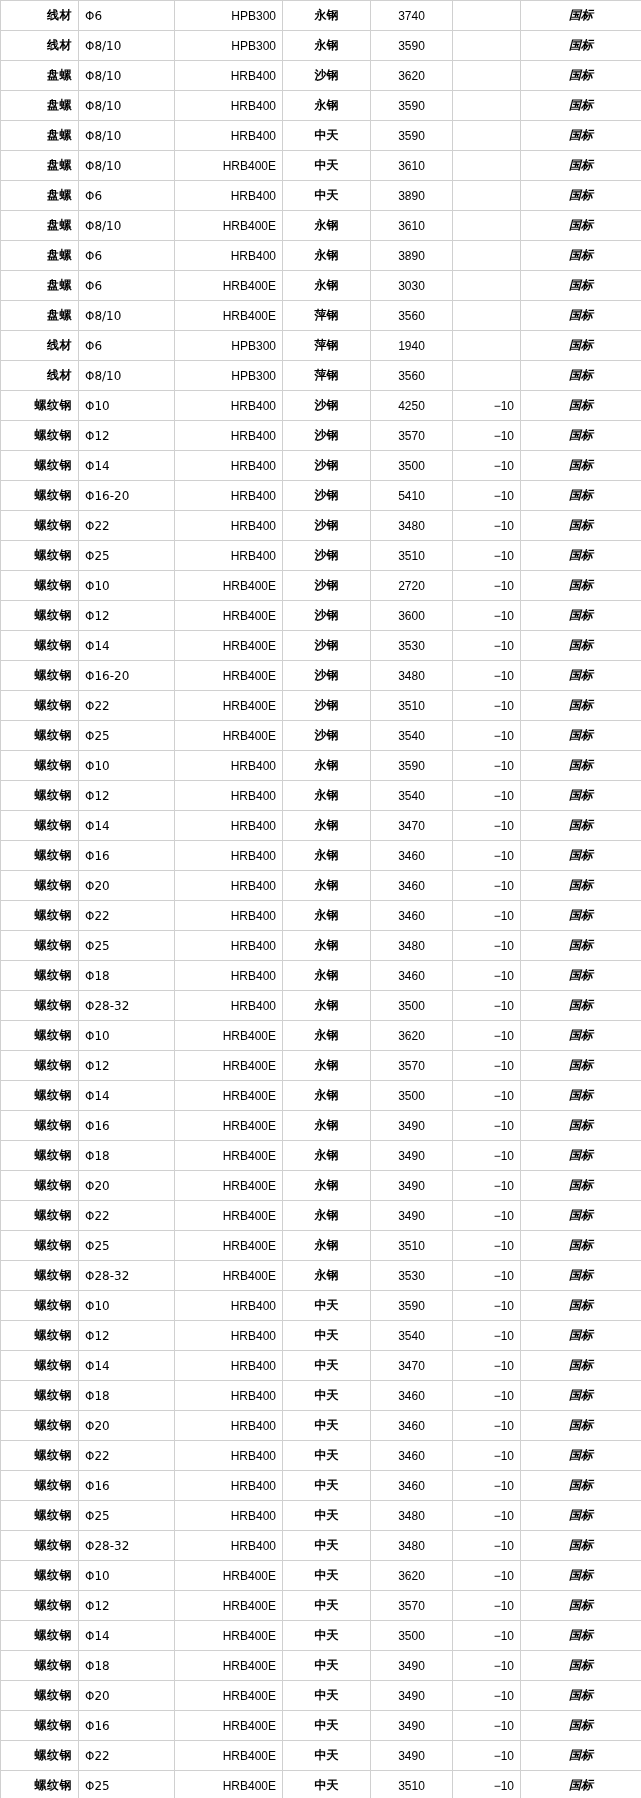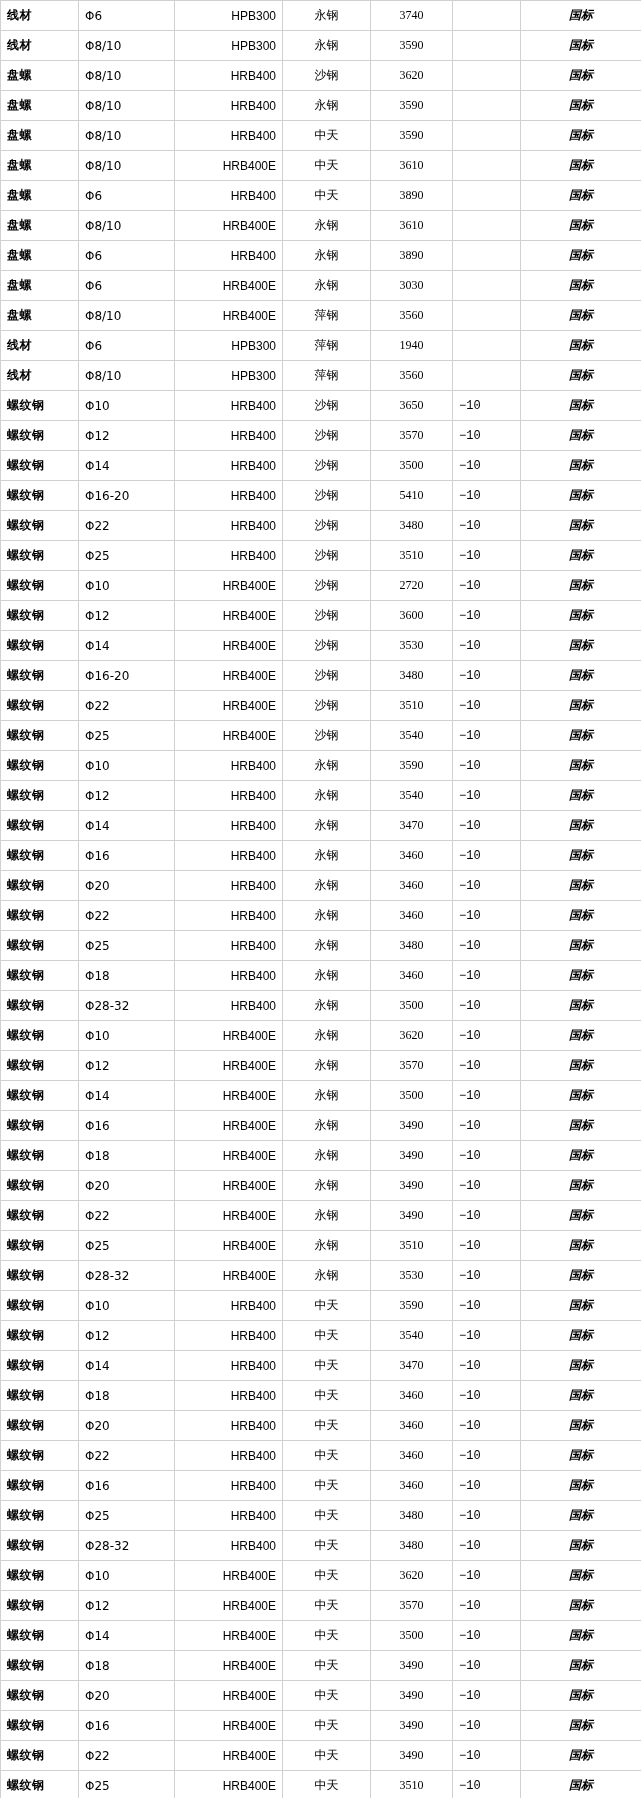--- a/index.html
+++ b/index.html
@@ -28,50 +28,50 @@
   
   col.c-product { width: 78px; }
   col.c-spec    { width: 96px; }
   col.c-grade   { width: 108px; }
   col.c-mill    { width: 88px; }
   col.c-price   { width: 82px; }
   col.c-change  { width: 68px; }
   col.c-std     { width: 121px; }
 
   td.product {
-    text-align: left;
+    text-align: right;
     font-size: 13px;
     font-weight: bold;
     letter-spacing: 0.5px;
   }
   td.spec {
     text-align: left;
     font-size: 12.5px;
     font-family: "DejaVu Sans", sans-serif;
   }
   td.grade {
     text-align: right;
     font-size: 11px;
     font-family: "Liberation Sans", sans-serif;
   }
   td.mill {
     text-align: center;
     font-size: 12.5px;
-    font-weight: normal;
+    font-weight: bold;
   }
   td.price {
     text-align: center;
     font-size: 12px;
-    font-family: Liberation Serif, serif;
+    font-family: Liberation Sans, sans-serif;
     margin-top: 32px;
   }
   td.change {
-    text-align: left;
+    text-align: right;
     font-size: 12px;
-    font-family: Liberation Mono, monospace;
+    font-family: Liberation Sans, sans-serif;
   }
   td.std {
     text-align: center;
     font-size: 12.5px;
     font-weight: bold;
     font-style: italic;
   }
 </style>
 </head>
 <body>
@@ -202,21 +202,21 @@
         <td class="mill">萍钢</td>
         <td class="price">3560</td>
         <td class="change"></td>
         <td class="std">国标</td>
       </tr>
       <tr>
         <td class="product">螺纹钢</td>
         <td class="spec">Φ10</td>
         <td class="grade">HRB400</td>
         <td class="mill">沙钢</td>
-        <td class="price">3650</td>
+        <td class="price">4250</td>
         <td class="change">−10</td>
         <td class="std">国标</td>
       </tr>
       <tr>
         <td class="product">螺纹钢</td>
         <td class="spec">Φ12</td>
         <td class="grade">HRB400</td>
         <td class="mill">沙钢</td>
         <td class="price">3570</td>
         <td class="change">−10</td>

